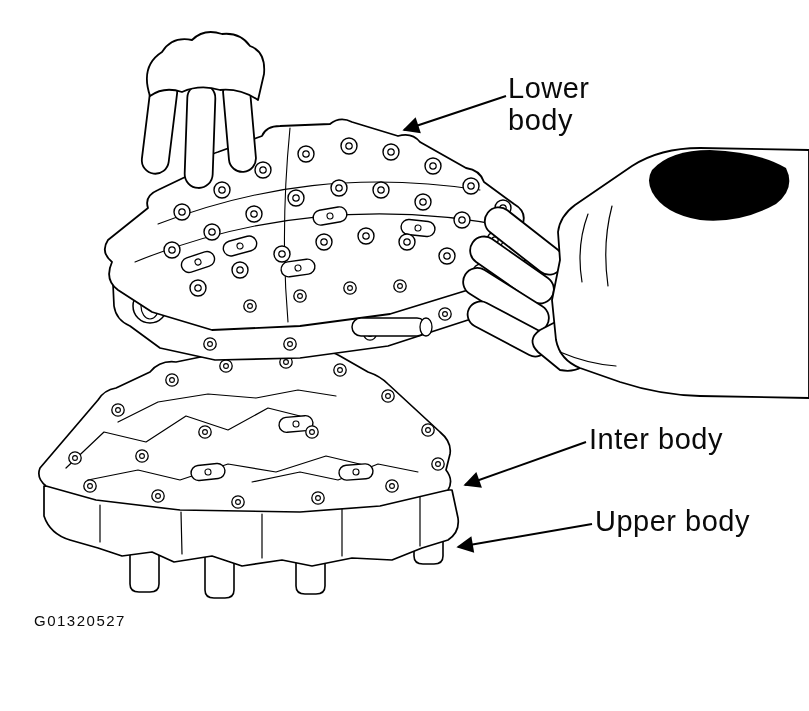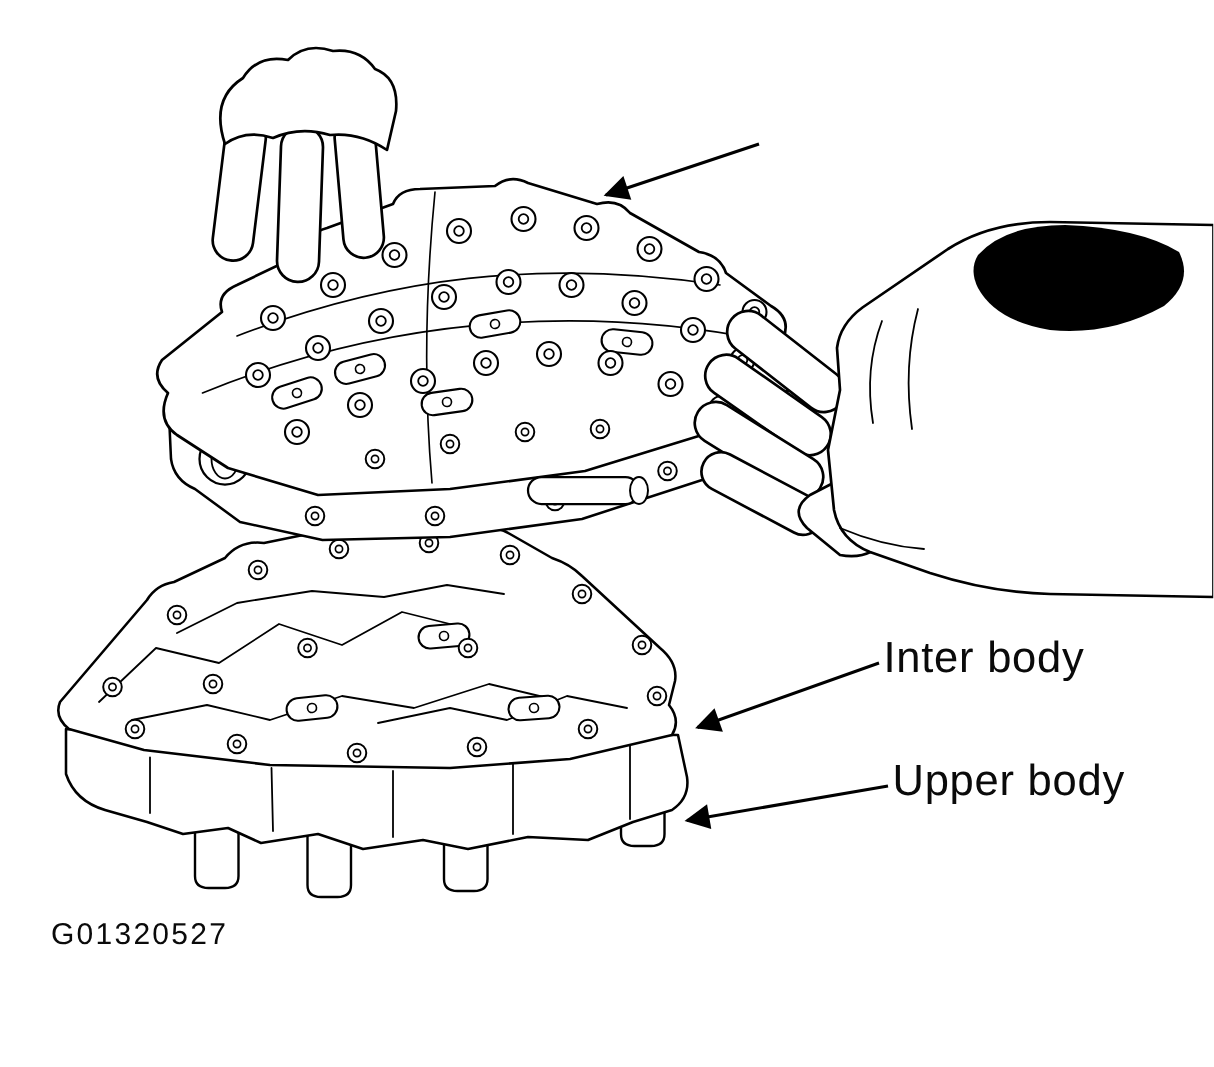--- a/index.html
+++ b/index.html
@@ -9,21 +9,21 @@
   }
   .stage svg{position:absolute;left:0;top:0;}
   .lbl{
     position:absolute;font-size:29px;line-height:1.12;letter-spacing:.5px;
     color:#0a0a0a;white-space:nowrap;font-weight:400;
   }
   .lbl-lower{left:508px;top:72px;}
   .lbl-inter{left:589px;top:423px;}
   .lbl-upper{left:595px;top:505px;}
   .code{
-    position:absolute;left:34px;top:612px;font-size:20px;letter-spacing:1.5px;color:#0a0a0a;
+    position:absolute;left:34px;top:612px;font-size:15px;letter-spacing:1.5px;color:#0a0a0a;
   }
 </style>
 </head>
 <body>
 
 <div class="stage">
 
   <svg width="809" height="711" viewBox="0 0 809 711">
     <defs>
       <g id="bolt">
@@ -167,20 +167,24 @@
       <path d="M560 352 Q588 364 616 366" fill="none" stroke="#000" stroke-width="1.2"></path>
     </g>
 
     <g>
       <line x1="506" y1="96" x2="404" y2="130" stroke="#000" stroke-width="2" marker-end="url(#arrowhead)"></line>
       <line x1="586" y1="442" x2="465" y2="485" stroke="#000" stroke-width="2" marker-end="url(#arrowhead)"></line>
       <line x1="592" y1="524" x2="458" y2="547" stroke="#000" stroke-width="2" marker-end="url(#arrowhead)"></line>
     </g>
   </svg>
 
+  <div class="lbl lbl-lower">
+    <span>Lower</span><br>
+    <span>body</span>
+  </div>
 
   <div class="lbl lbl-upper">Upper body</div>
 
   <div class="lbl lbl-inter">Inter body</div>
 
   <div class="code">G01320527</div>
 
 </div>
 
 </body></html>

